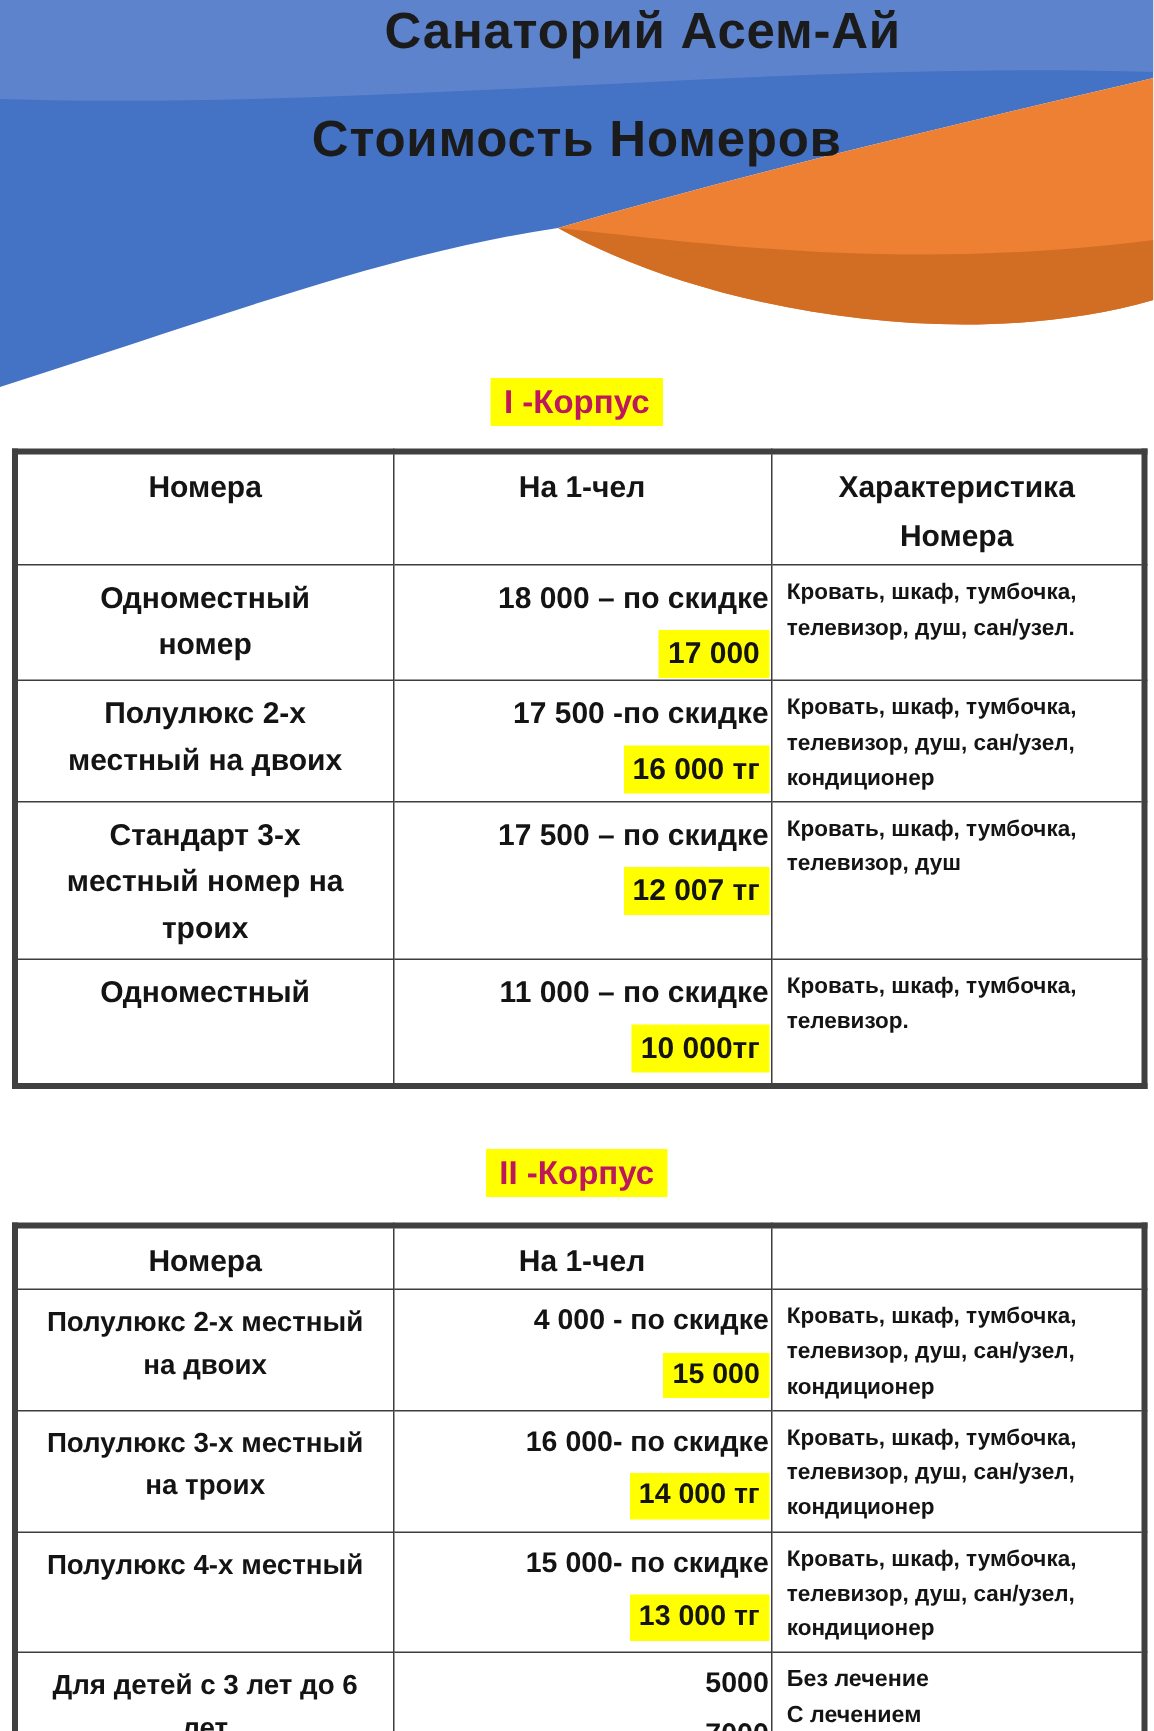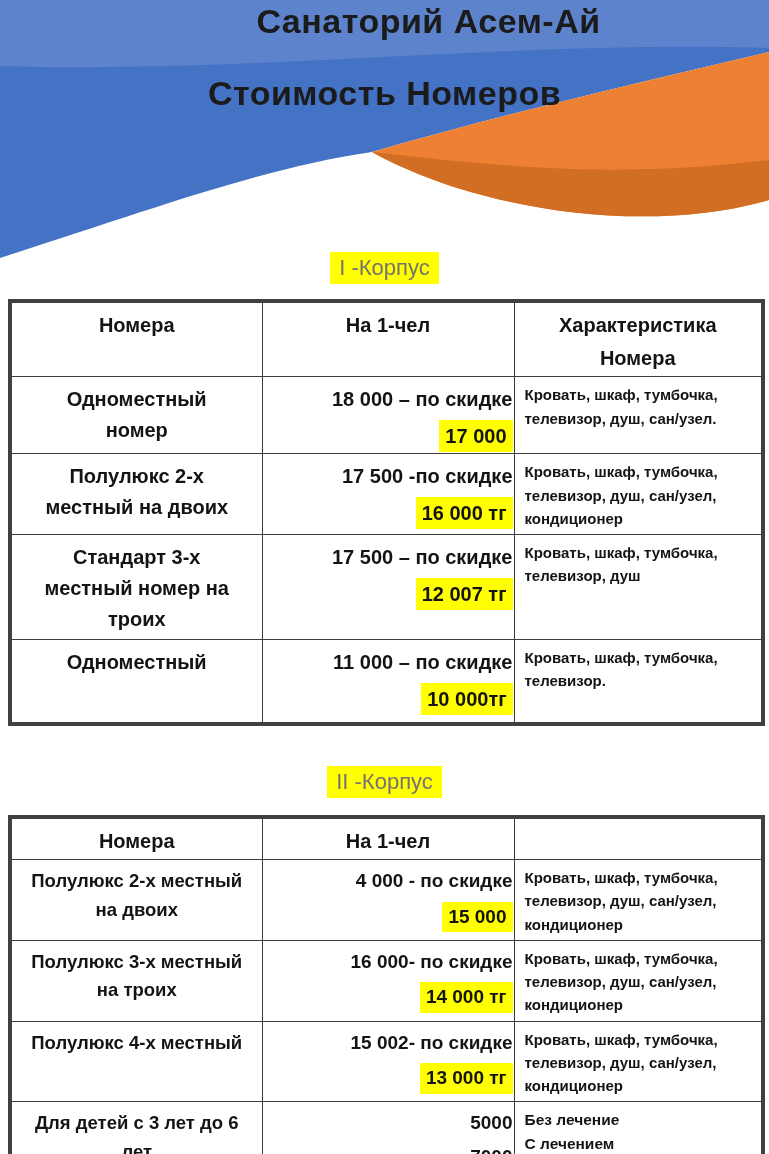--- a/index.html
+++ b/index.html
@@ -17,22 +17,22 @@
   .title-line{
     position:absolute;left:0;width:100%;text-align:center;
     font-size:34px;font-weight:bold;color:#1b1b1b;letter-spacing:.5px;
   }
   .title-line.l1{top:2px;margin-left:44px;}
   .title-line.l2{top:74px;}
   .section-label-row{width:100%;text-align:center;}
   .section-label-row.first{margin-top:-6px;}
   .section-label-row.second{margin-top:40px;}
   .section-label{
-    display:inline-block;background:var(--highlight,#ffff00);color:#737373;
-    font-size:22px;font-weight:normal;padding:3px 9px;line-height:1.2;
+    display:inline-block;background:var(--highlight,#ffff00);color:#be185d;
+    font-size:22px;font-weight:bold;padding:3px 9px;line-height:1.2;
   }
   table.price-table{
     border-collapse:collapse;table-layout:fixed;
     margin:15px 0 0 8px;width:753px;
     border:4px solid #404040;
   }
   table.t2{margin-top:17px;}
   .price-table td{
     border:1.5px solid #3d3d3d;vertical-align:top;color:#141414;
     overflow:hidden;
@@ -171,21 +171,21 @@
       <span>16 000- по скидке</span><br>
       <span class="price-discount">14 000 тг</span>
     </td>
     <td class="cell-features">Кровать, шкаф, тумбочка,
 телевизор, душ, сан/узел,
 кондиционер</td>
   </tr>
   <tr style="height:73px;">
     <td class="cell-name">Полулюкс 4-х местный</td>
     <td class="cell-price">
-      <span>15 002- по скидке</span><br>
+      <span>15 000- по скидке</span><br>
       <span class="price-discount">13 000 тг</span>
     </td>
     <td class="cell-features">Кровать, шкаф, тумбочка,
 телевизор, душ, сан/узел,
 кондиционер</td>
   </tr>
   <tr class="price-plain" style="height:62px;">
     <td class="cell-name">Для детей с 3 лет до 6
 лет</td>
     <td class="cell-price">

